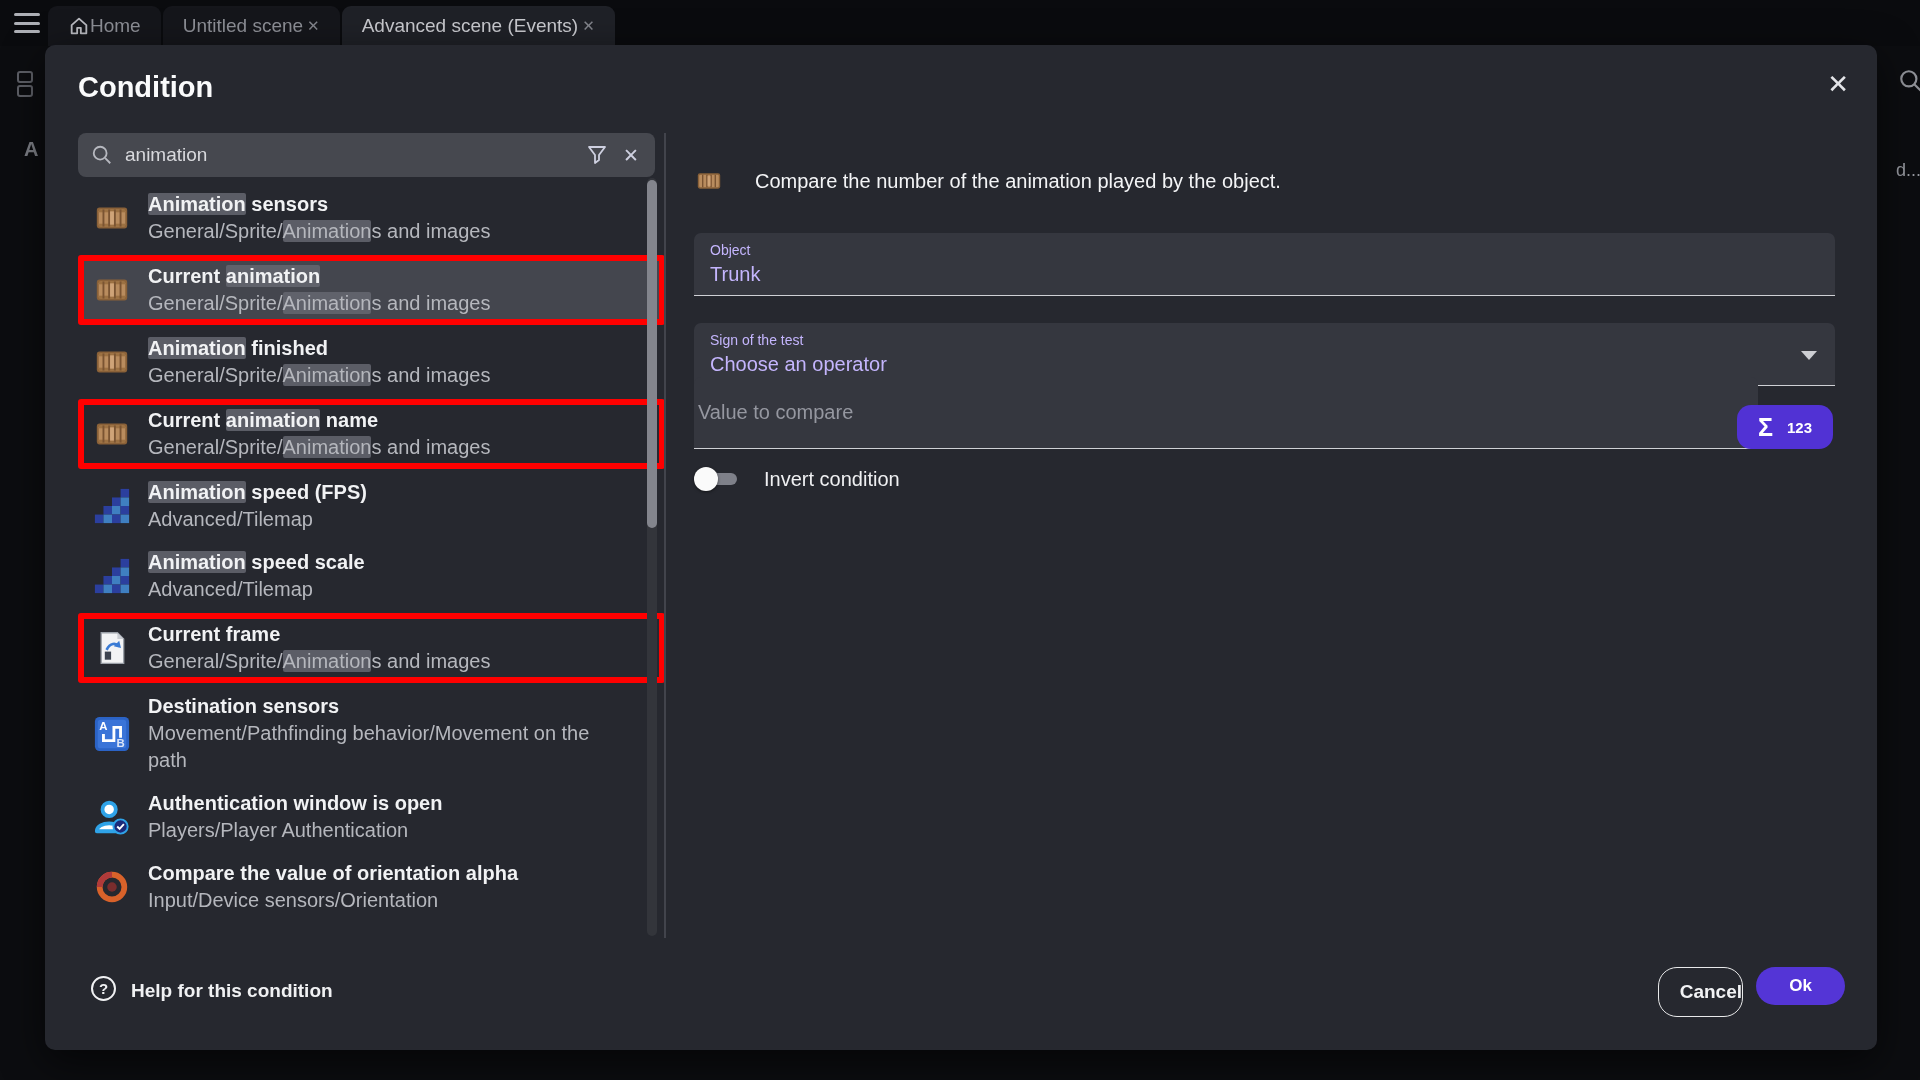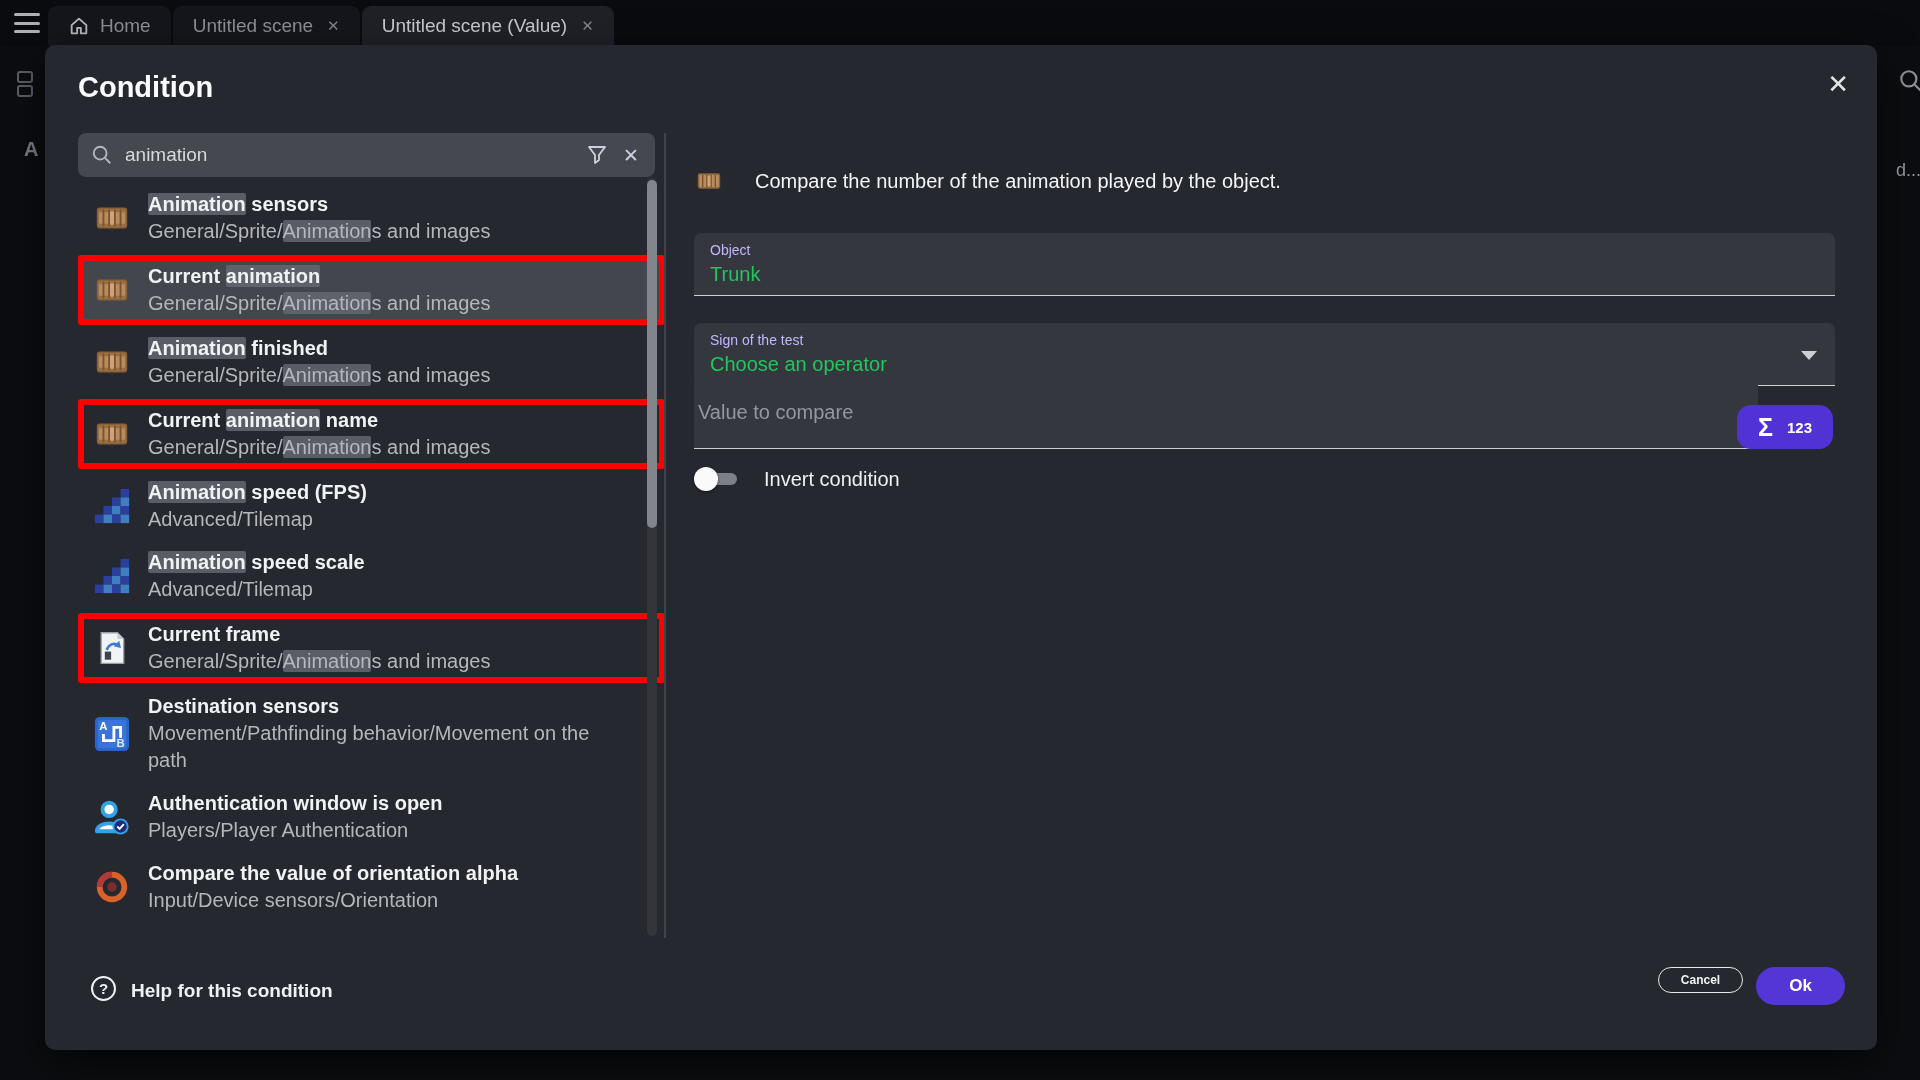--- a/index.html
+++ b/index.html
@@ -6,21 +6,21 @@
   html,body { width:1920px; height:1080px; overflow:hidden; background:#0c0d10;
               font-family:"Liberation Sans", sans-serif; }
 
   
   .tabbar { position:absolute; left:0; top:0; width:1920px; height:46px; background:#0a0b0e;
             display:flex; align-items:flex-end; }
   .hamburger { position:absolute; left:14px; top:13px; width:26px; height:20px;
                display:flex; flex-direction:column; justify-content:space-between; }
   .hamburger span { display:block; height:3px; border-radius:2px; background:#aeb0b6; }
   .tabs { display:flex; margin-left:48px; height:40px; align-items:flex-end; }
-  .tab { height:40px; display:flex; align-items:center; gap:10px; padding:0 20px;
+  .tab { height:40px; display:flex; align-items:center; padding:0 20px;
          background:#15161b; color:#8d8f96; font-size:19px; border-radius:9px 9px 0 0;
          margin-right:2px; white-space:nowrap; }
   .tab.active { background:#1f2127; color:#c9cacf; }
   .tab-icon svg { display:block; }
   .tab-close { font-size:15px; color:#83858c; padding-left:4px; }
   .bg-left-icon { position:absolute; left:16px; top:70px; color:#5d5f66; }
   .bg-left-letter { position:absolute; left:24px; top:138px; color:#7e8087; font-size:20px; font-weight:bold; }
   .bg-right-search { position:absolute; left:1898px; top:68px; color:#8f9197; }
   .bg-right-text { position:absolute; left:1896px; top:160px; color:#96989f; font-size:18px; }
 
@@ -62,21 +62,21 @@
   .vdivider { position:absolute; left:619px; top:88px; width:2px; height:805px; background:#42444c; }
 
   
   .desc-row { position:absolute; left:650px; top:122px; display:flex; align-items:center; gap:32px; }
   .desc-icon { width:28px; height:28px; display:flex; }
   .desc-text { font-size:20px; color:#f3f4f6; }
 
   .field { position:absolute; left:649px; width:1141px; height:63px; background:#35373f;
            border-radius:7px 7px 0 0; border-bottom:1px solid #cfd0d5; }
   .field-label { position:absolute; left:16px; top:9px; font-size:14px; color:#c4b5fd; }
-  .field-value { position:absolute; left:16px; top:30px; font-size:20px; color:#22c55e; }
+  .field-value { position:absolute; left:16px; top:30px; font-size:20px; color:#c4b5fd; }
   .field-caret { position:absolute; right:18px; top:28px; width:0; height:0;
                  border-left:8px solid transparent; border-right:8px solid transparent;
                  border-top:9px solid #cdced3; }
   .field-object { top:188px; }
   .field-operator { top:278px; }
   .value-field { position:absolute; left:649px; top:332px; width:1064px; height:72px;
                  background:#35373f; border-radius:7px 7px 0 0; border-bottom:1px solid #cfd0d5;
                  display:flex; align-items:center; }
   .value-field input { width:100%; background:transparent; border:none; outline:none;
                        padding-left:4px; font-size:20px; color:#e8e9ec;
@@ -93,24 +93,24 @@
   .toggle-track { position:absolute; left:5px; top:7px; width:38px; height:12px;
                   background:#7e8089; border-radius:7px; }
   .toggle-knob { position:absolute; left:0; top:1px; width:24px; height:24px;
                  background:#fafafa; border-radius:50%; box-shadow:0 1px 3px rgba(0,0,0,.5); }
   .invert-label { margin-left:22px; font-size:20px; color:#eff0f2; }
 
   
   .help-row { position:absolute; left:45px; top:930px; display:flex; align-items:center; gap:14px;
               color:#f0f1f3; }
   .help-text { font-size:19px; font-weight:bold; }
-  .btn-cancel { position:absolute; left:1613px; top:922px; width:85px; height:26px;
+  .btn-cancel { position:absolute; left:1613px; top:922px; width:85px; height:50px;
                 background:transparent; border:1px solid #e8e9ea; border-radius:19px;
-                color:#f2f3f5; font-size:12px; font-weight:bold; cursor:pointer;
-                font-family:"Liberation Sans",sans-serif; }
+                color:#f2f3f5; font-size:19px; font-weight:bold; cursor:pointer;
+                font-family:"Liberation Sans",sans-serif;text-align:right; }
   .btn-ok { position:absolute; left:1711px; top:922px; width:89px; height:38px;
             background:#5435d6; border:none; border-radius:19px; color:#fff;
             font-size:17px; font-weight:bold; cursor:pointer;
             font-family:"Liberation Sans",sans-serif; }
 </style>
 </head>
 <body>
 
 <div class="tabbar">
   <div class="hamburger">
@@ -125,21 +125,21 @@
             <path d="M4 11 L12 4 L20 11 V20 H14 V14 H10 V20 H4 Z" fill="none" stroke="#b9bac0" stroke-width="2" stroke-linejoin="round"></path>
           </svg>
         </span>
         <span class="tab-label">Home</span>
       </div>
       <div class="tab">
         <span class="tab-label">Untitled scene</span>
         <span class="tab-close">✕</span>
       </div>
       <div class="tab active">
-        <span class="tab-label">Untitled scene (Value)</span>
+        <span class="tab-label">Advanced scene (Events)</span>
         <span class="tab-close">✕</span>
       </div>
     </div>
 </div>
 <div class="bg-left-icon">
   <svg width="22" height="30" viewBox="0 0 22 30">
       <rect x="2" y="2" width="14" height="10" rx="2" fill="none" stroke="#5d5f66" stroke-width="2"></rect>
       <rect x="2" y="16" width="14" height="10" rx="2" fill="none" stroke="#5d5f66" stroke-width="2"></rect>
     </svg>
 </div>

